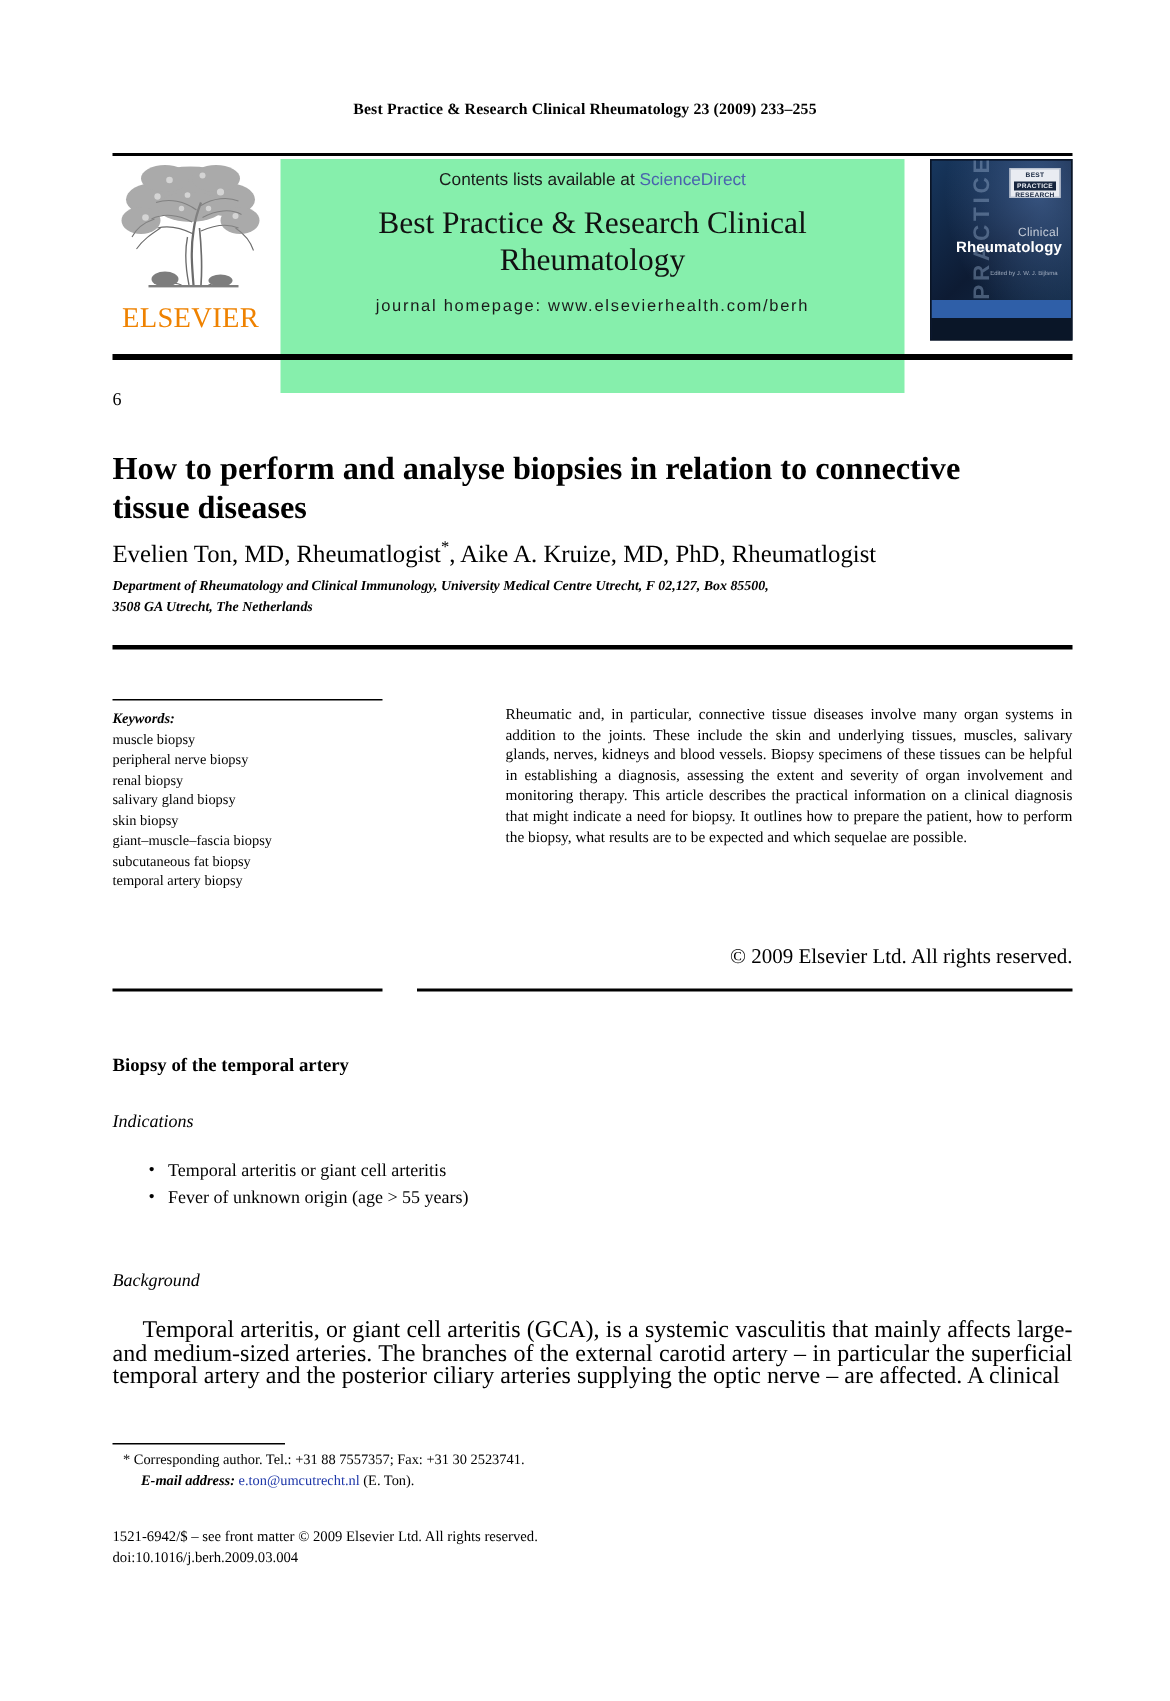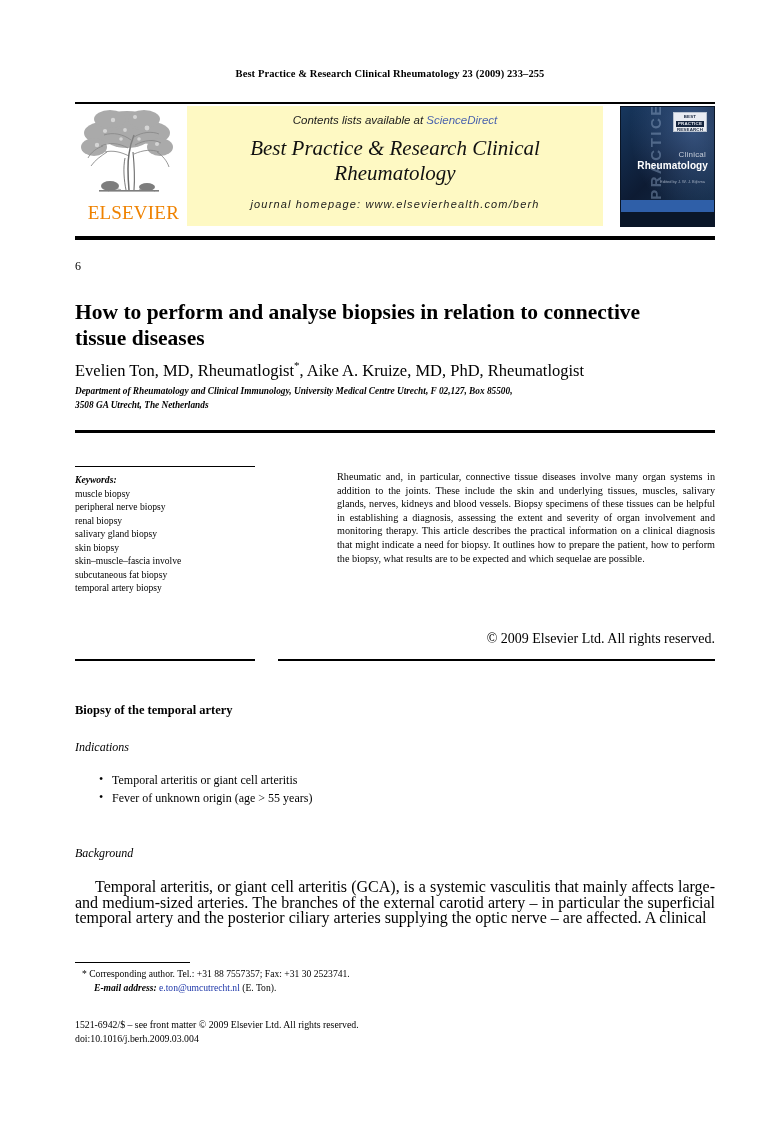--- a/index.html
+++ b/index.html
@@ -61,35 +61,34 @@
     left: 2px;
     top: 0;
     width: 100px;
     height: 92px;
   }
   .elsevier-word {
     position: absolute;
     left: 0;
     top: 96px;
     width: 104px;
-    text-align: right;
+    text-align: center;
     font-family: "Liberation Serif", serif;
     font-size: 19px;
     letter-spacing: 0.2px;
     color: #ef8200;
     line-height: 22px;
   }
   .journal-box {
     position: absolute;
     left: 112px;
     top: 2px;
     width: 416px;
-    height: 120px;
-    background: #fef9c3;
-    font-style: italic;
+    height: 156px;
+    background: #86efac;
   }
   .contents-line {
     position: absolute;
     left: 0;
     top: 8px;
     width: 416px;
     text-align: center;
     font-family: "Liberation Sans", sans-serif;
     font-size: 11.5px;
     color: #1a1a1a;
@@ -562,21 +561,21 @@
   <div class="rule-heavy-2"></div>
 
   <div class="kw-rule-top"></div>
   <div class="keywords">
     <div class="kw-head">Keywords:</div>
     <div>muscle biopsy</div>
     <div>peripheral nerve biopsy</div>
     <div>renal biopsy</div>
     <div>salivary gland biopsy</div>
     <div>skin biopsy</div>
-    <div>skin–muscle–fascia involve</div>
+    <div>giant–muscle–fascia biopsy</div>
     <div>subcutaneous fat biopsy</div>
     <div>temporal artery biopsy</div>
   </div>
   <div class="kw-rule-bottom"></div>
 
   <div class="abstract">
     <p>Rheumatic and, in particular, connective tissue diseases involve many organ systems in addition to the joints. These include the skin and underlying tissues, muscles, salivary glands, nerves, kidneys and blood vessels. Biopsy specimens of these tissues can be helpful in establishing a diagnosis, assessing the extent and severity of organ involvement and monitoring therapy. This article describes the practical information on a clinical diagnosis that might indicate a need for biopsy. It outlines how to prepare the patient, how to perform the biopsy, what results are to be expected and which sequelae are possible.</p>
   </div>
   <div class="copyright">© 2009 Elsevier Ltd. All rights reserved.</div>
   <div class="abs-rule-bottom"></div>

